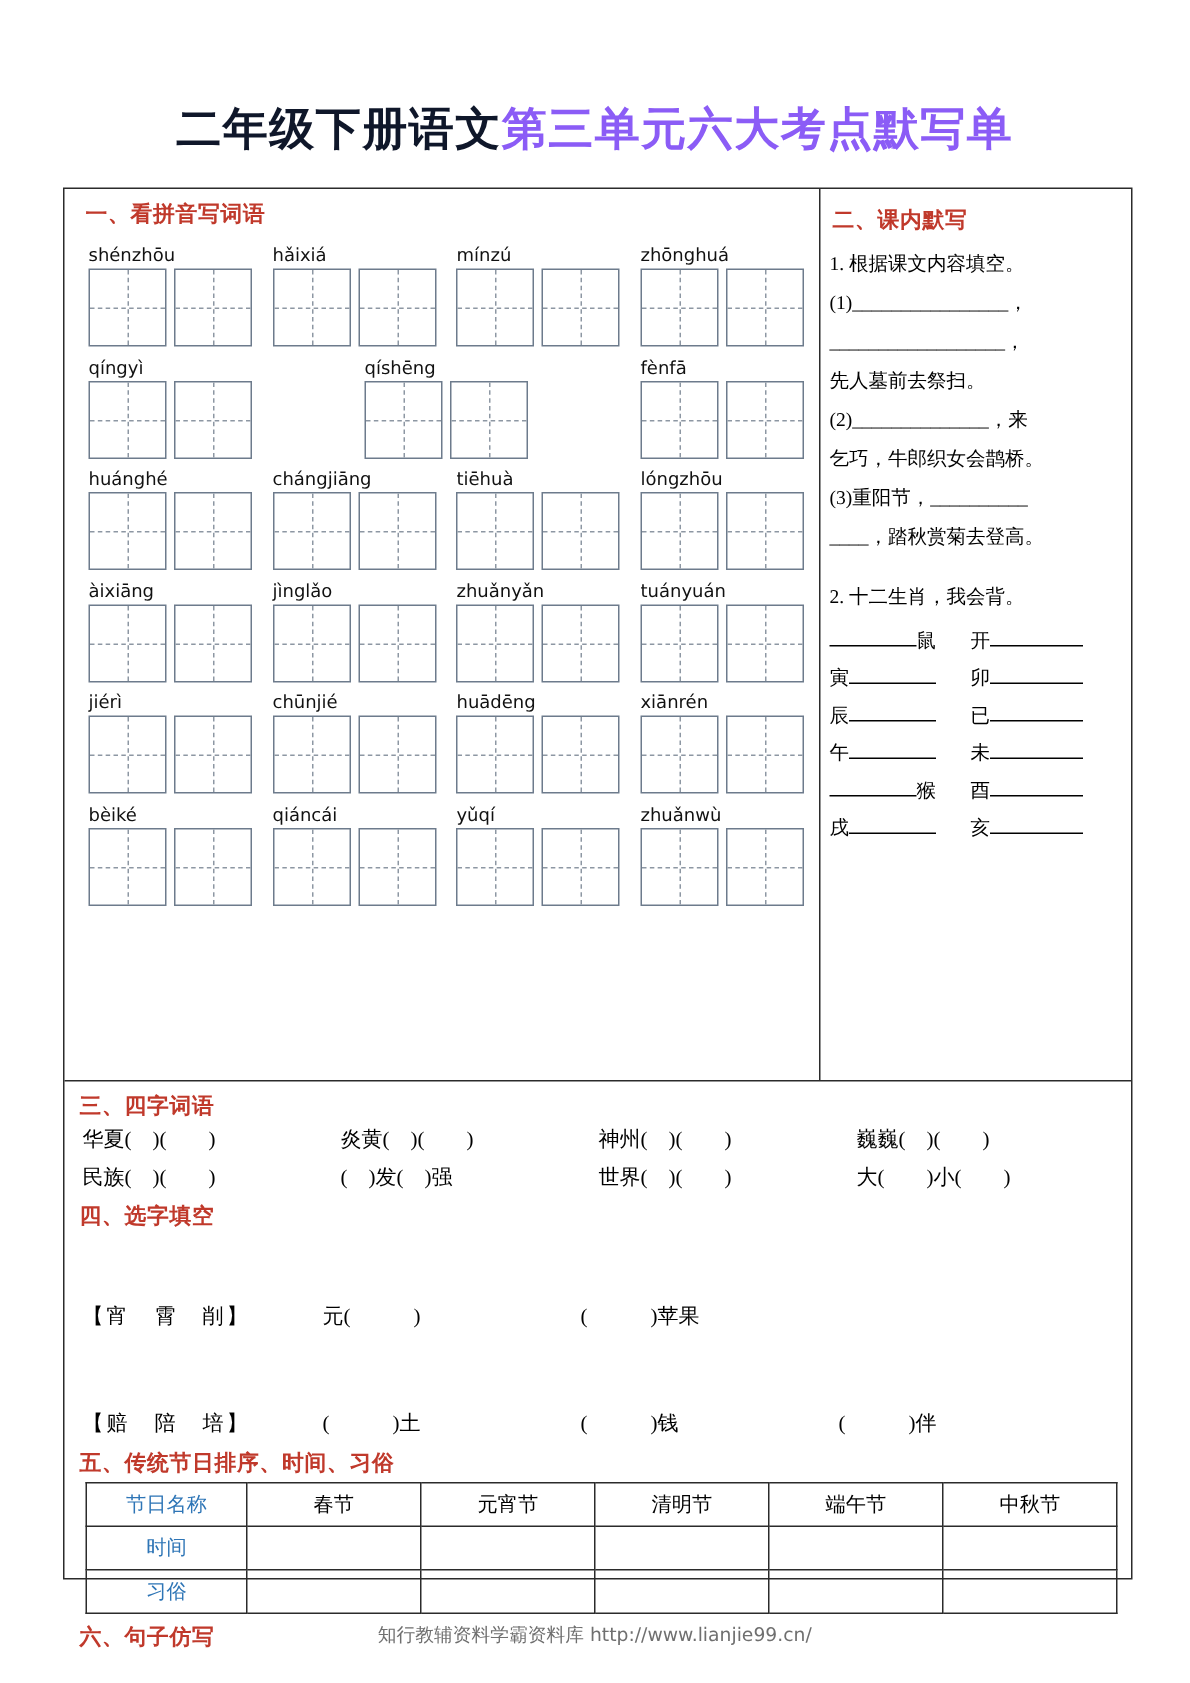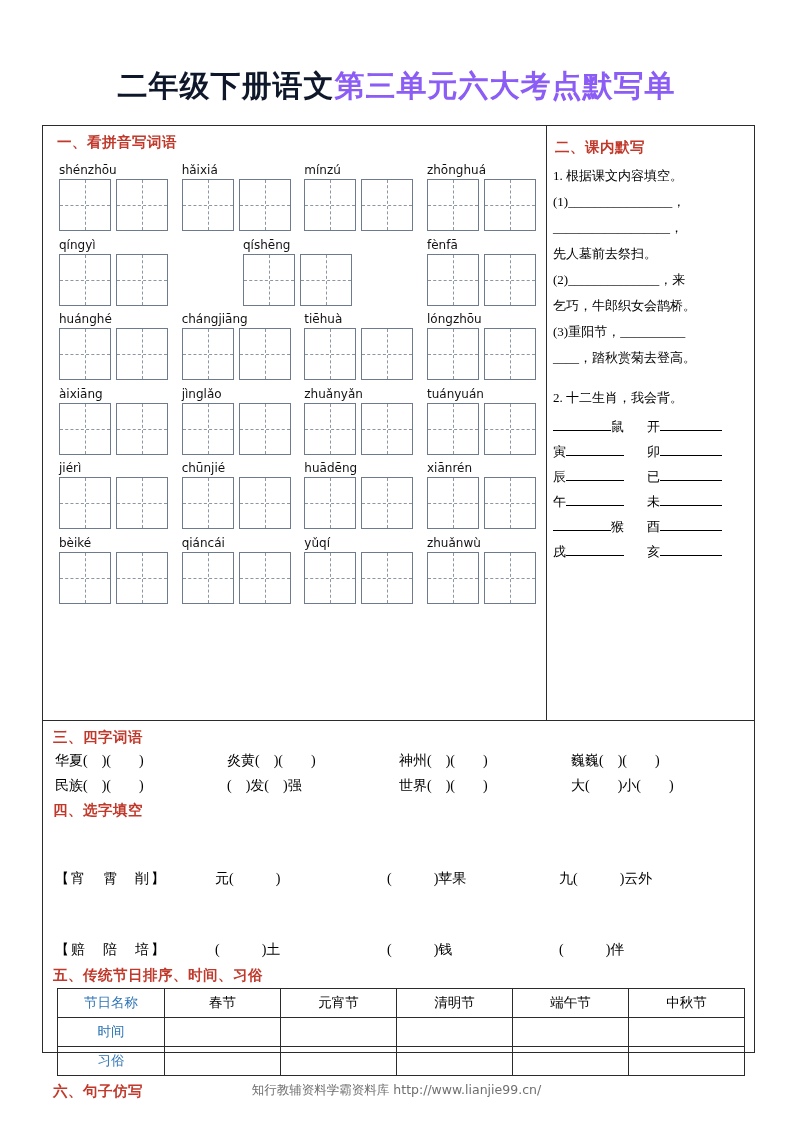--- a/index.html
+++ b/index.html
@@ -628,21 +628,20 @@
           </div>
       </div>
 
       <div class="sec-block">
         <div class="sec-title-row sec-head">四、选字填空</div>
         <div class="choose-rows" id="choose-rows">
             <div class="choose-row">
               <div class="choose-set">【宵　霄　削】</div>
               <div class="choose-q">元(　　　)</div>
               <div class="choose-q">(　　　)苹果</div>
-              <div class="choose-q">九(　　　)云外</div>
             </div>
             <div class="choose-row">
               <div class="choose-set">【赔　陪　培】</div>
               <div class="choose-q">(　　　)土</div>
               <div class="choose-q">(　　　)钱</div>
               <div class="choose-q">(　　　)伴</div>
             </div>
           </div>
       </div>
 

